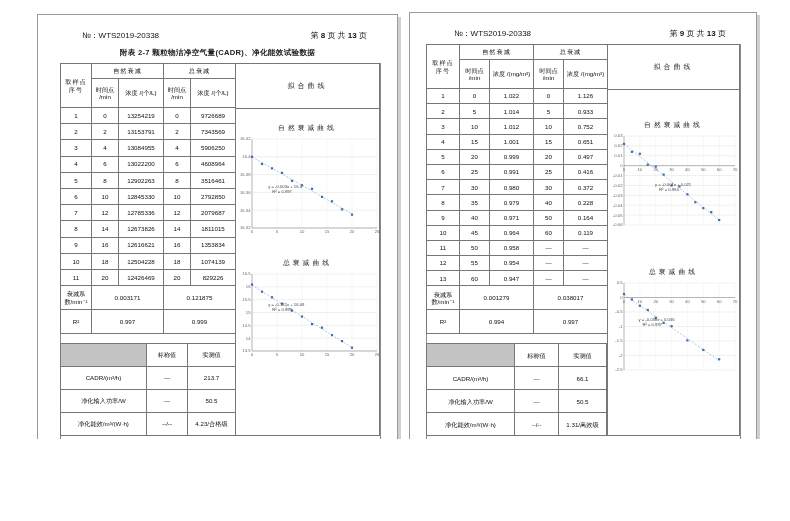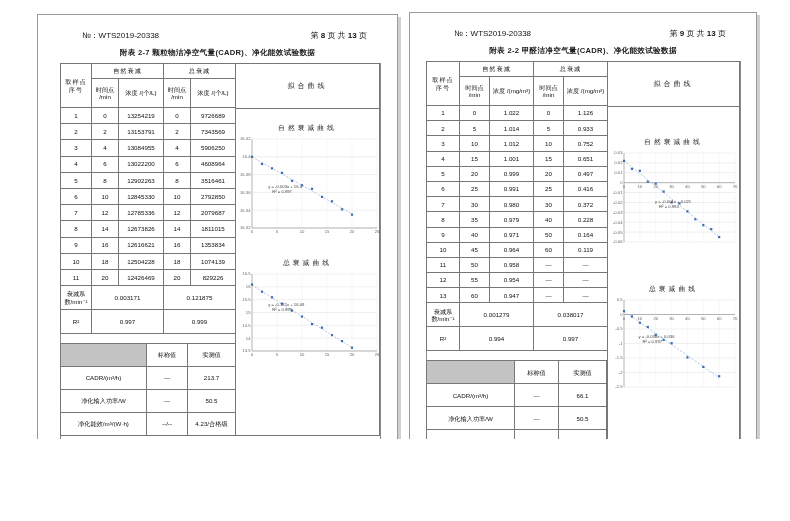--- a/index.html
+++ b/index.html
@@ -344,21 +344,20 @@
     <div class="page-head">
       <span>№：WTS2019-20338</span>
       <span class="page-no">
         <span>第</span>
         <b>9</b>
         <span>页 共</span>
         <b>13</b>
         <span>页</span>
       </span>
     </div>
-    <div class="doc-title">附表 2-2  甲醛洁净空气量(CADR)、净化能效试验数据</div>
 
     <div class="content-box" style="margin:5px 15px 0 16px;">
       <div class="top-flex">
         <div class="tables-col">
           <table class="main-table">
             <colgroup>
                 <col style="width:33px">
                 <col style="width:30px">
                 <col style="width:44px">
                 <col style="width:30px">

